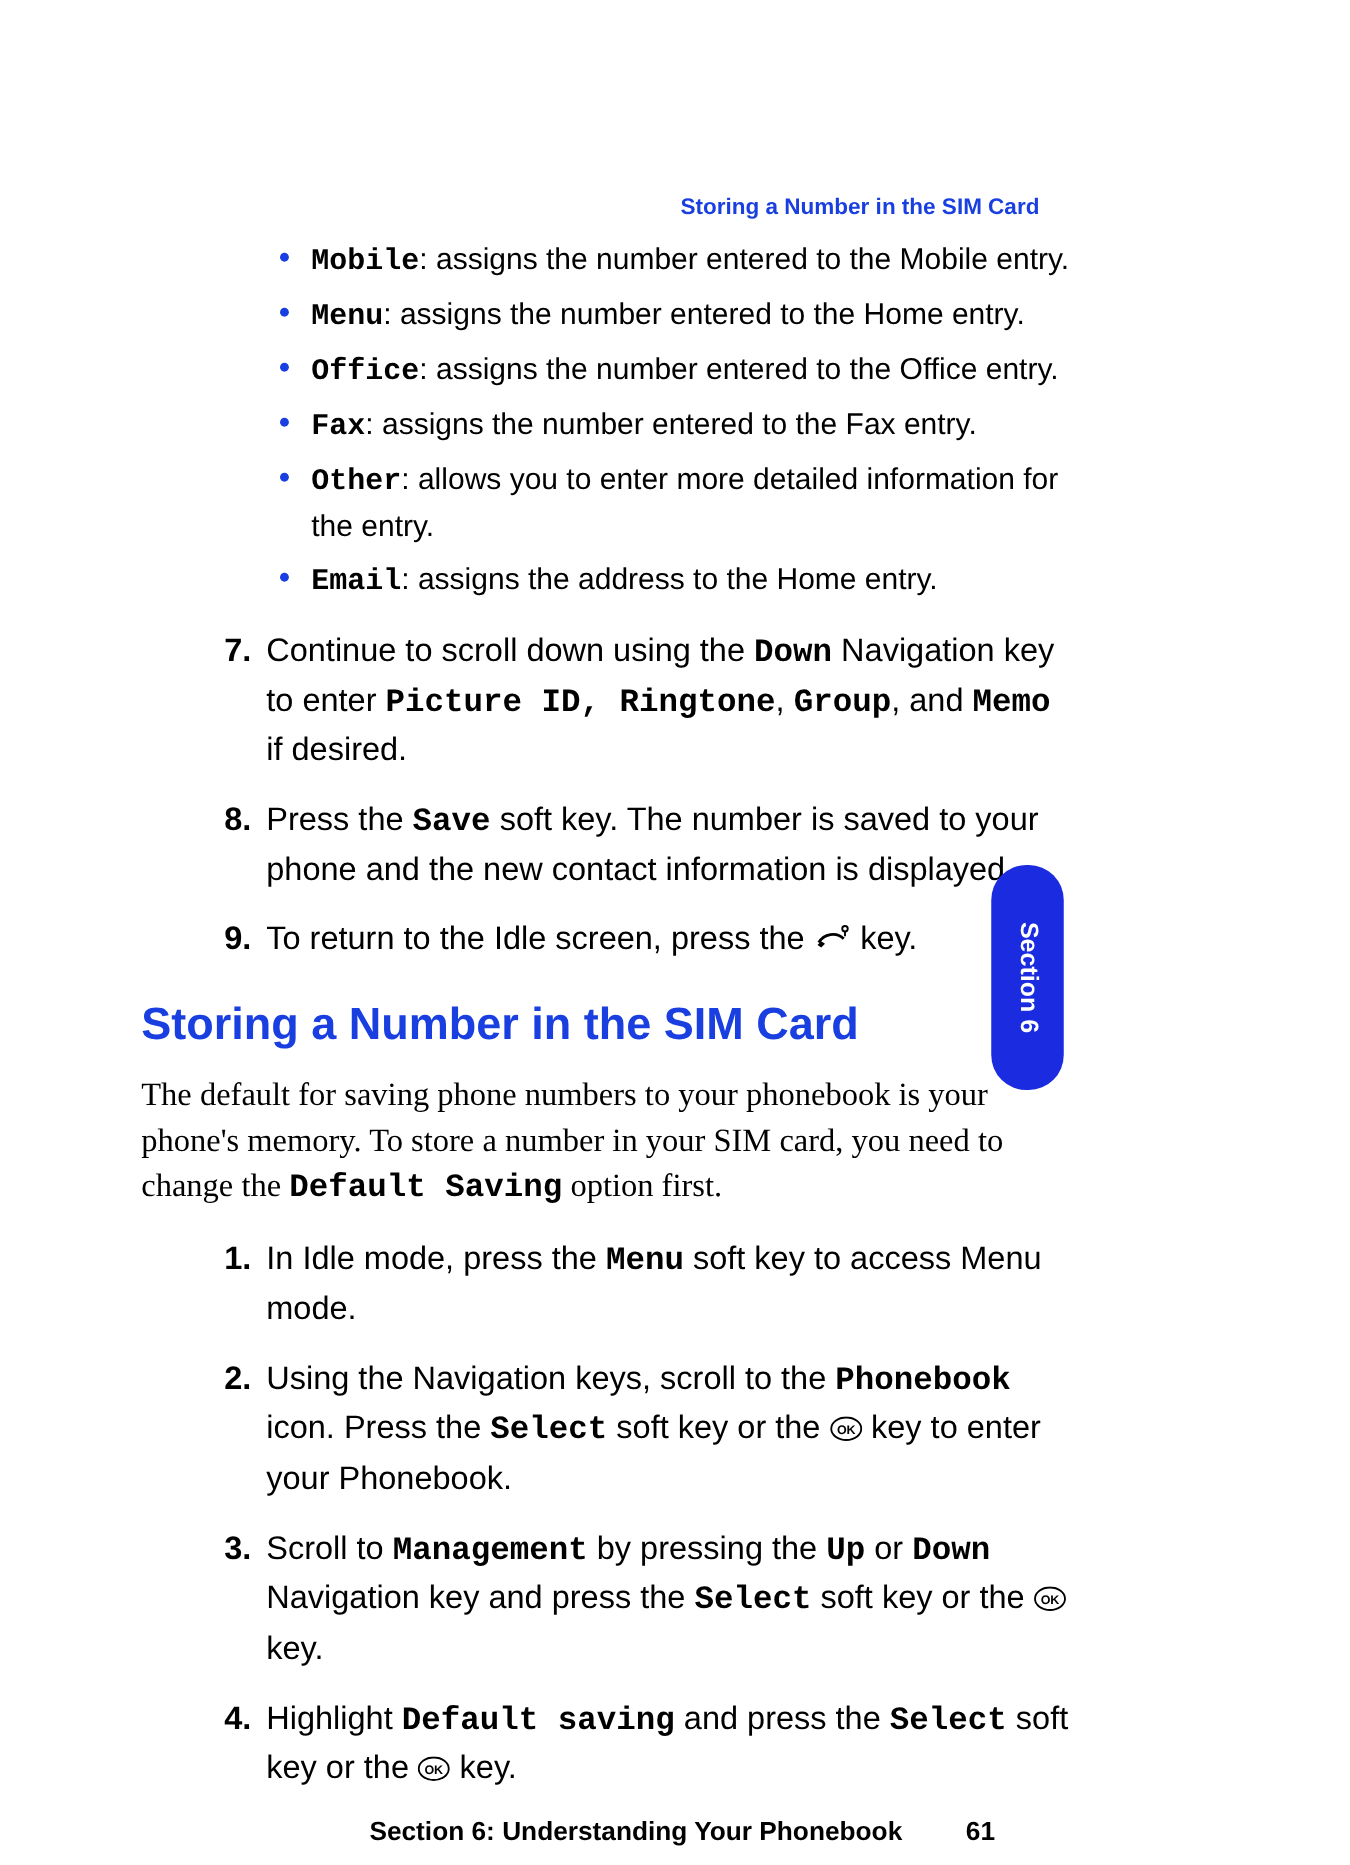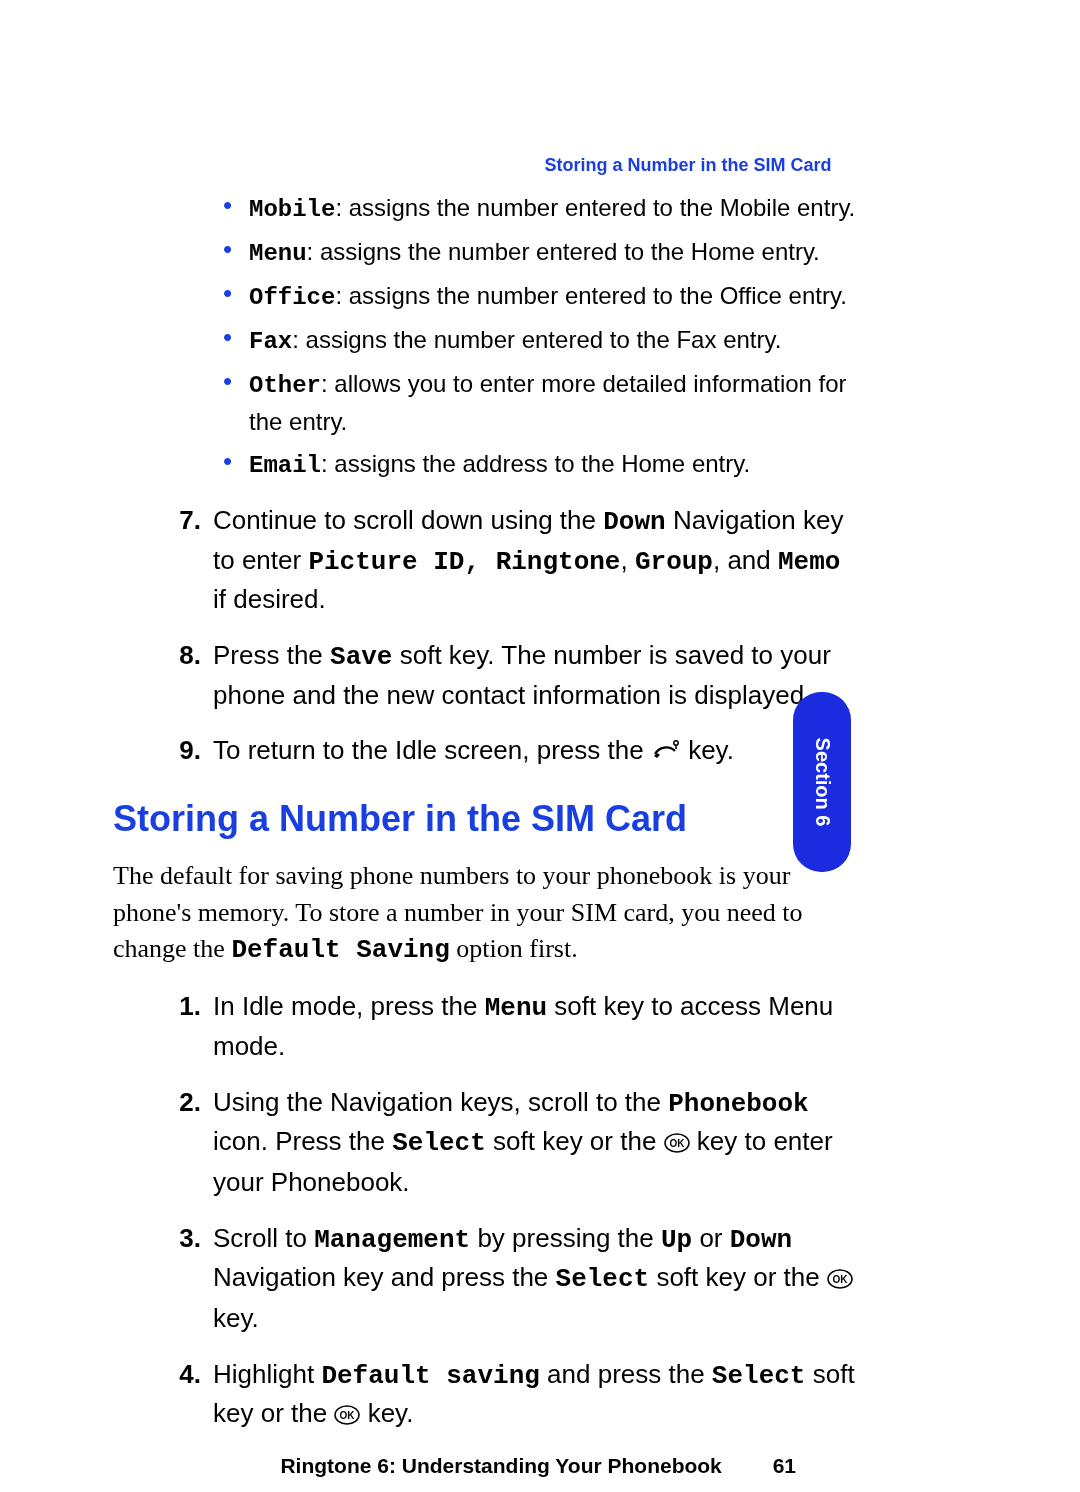--- a/index.html
+++ b/index.html
@@ -228,21 +228,21 @@
                 <ellipse cx="13" cy="10" rx="12" ry="9" fill="none" stroke="#000" stroke-width="1.5"></ellipse>
                 <text x="13" y="14" text-anchor="middle" font-size="10" font-family="Arial" font-weight="bold">OK</text>
               </svg>
           </span>
           <span> key.</span>
         </div>
       </div>
     </div>
 
     <div style="text-align:right; font-size:21px; font-weight:bold; margin-top:4px; padding-right:60px;">
-      <span>Ringtone 6: Understanding Your Phonebook</span>
+      <span>Section 6: Understanding Your Phonebook</span>
       <span class="pgnum" style="margin-left:45px;">61</span>
     </div>
 
   </div>
 
   <div class="side-tab">
     <div class="vtext">Section 6</div>
   </div>
 
 </div>

